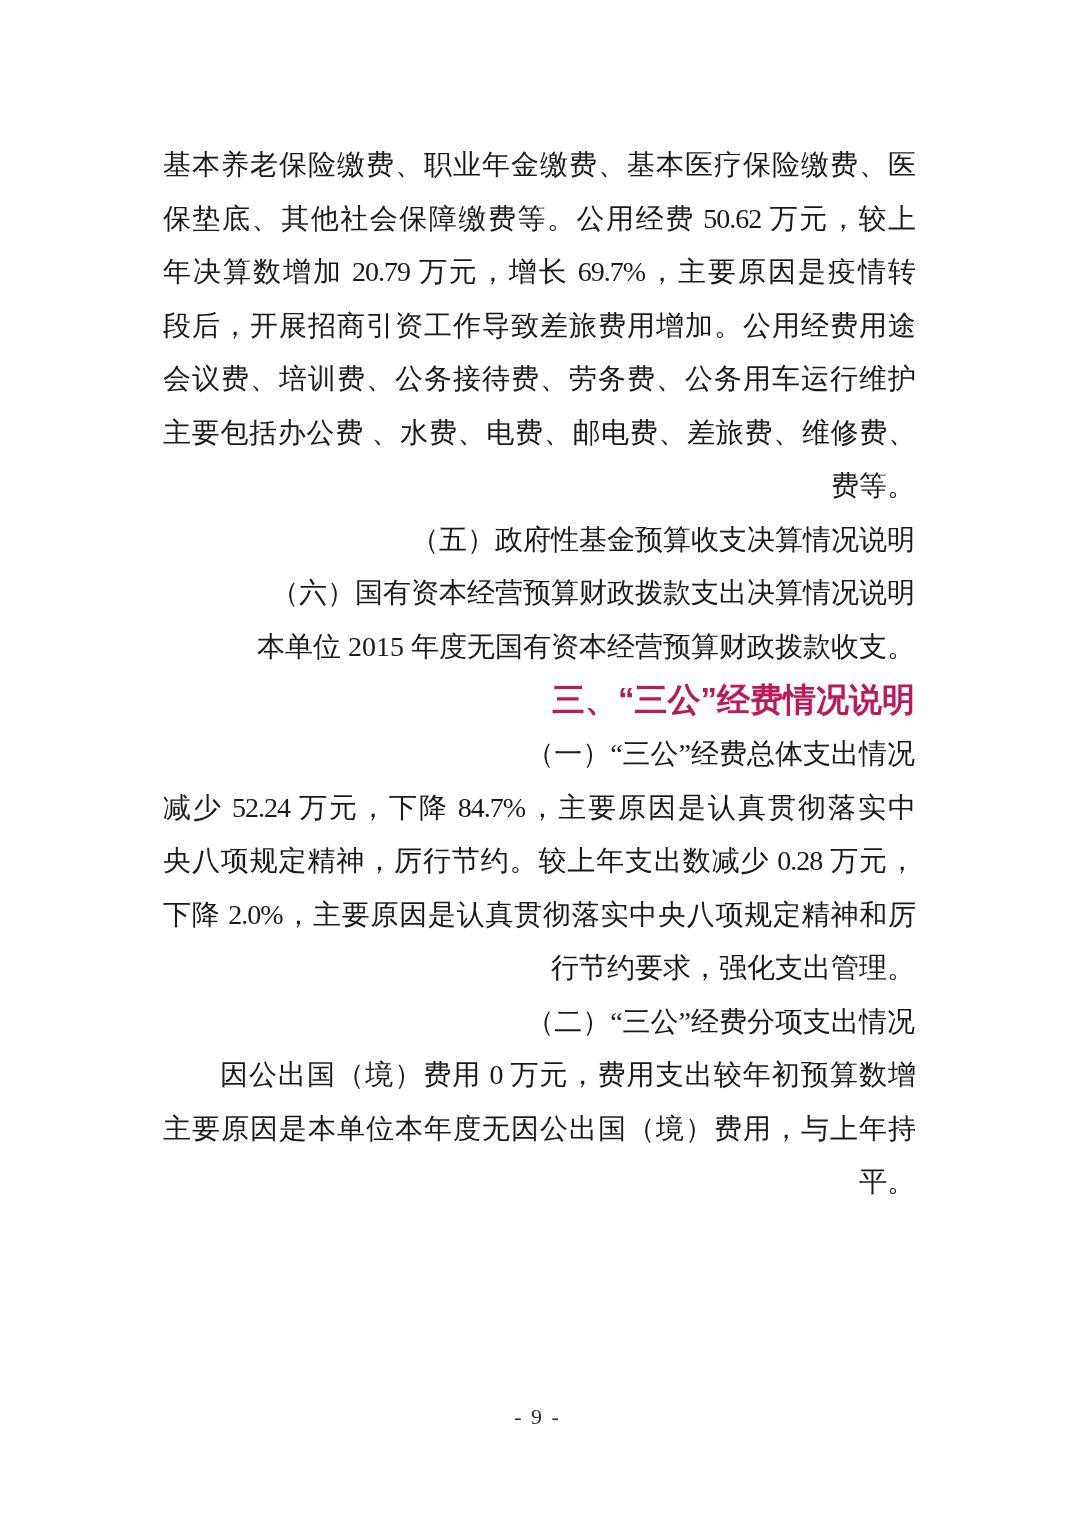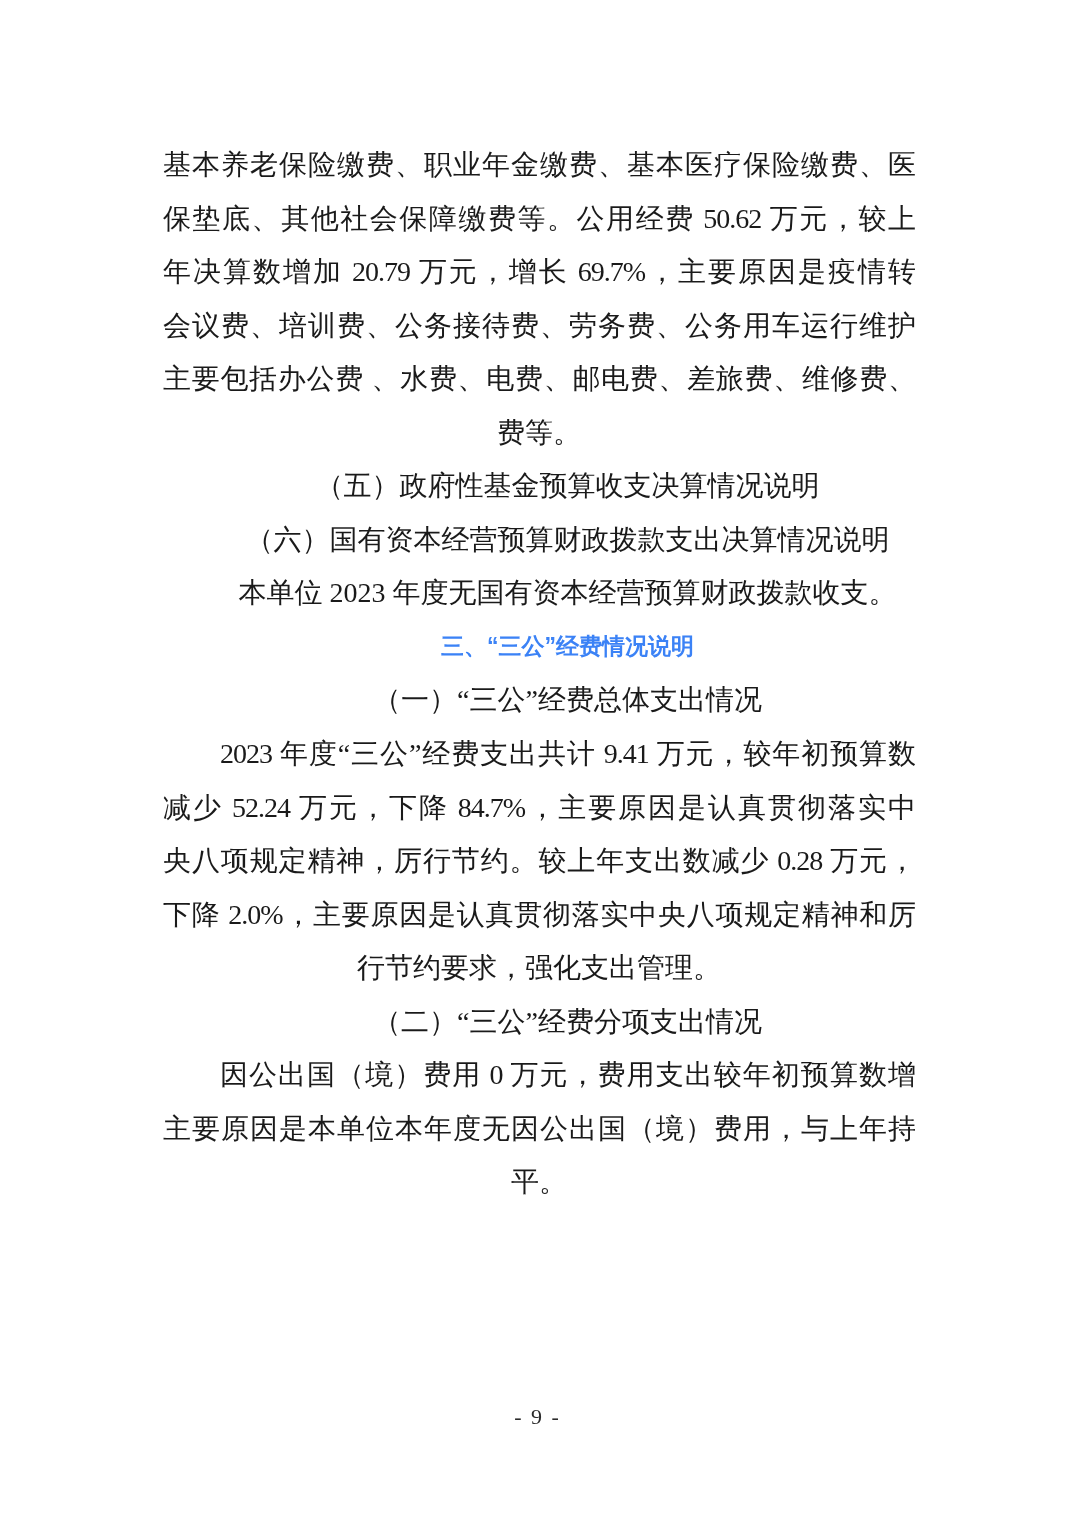--- a/index.html
+++ b/index.html
@@ -28,38 +28,38 @@
     left: 163px;
     top: 138px;
     width: 752px;
   }
   .line {
     height: 53.55px;
     line-height: 53.55px;
     font-size: 28px;
     white-space: normal;
     overflow: hidden;
-    text-align: center;
+    text-align: right;
   }
   .justify {
     text-align: justify;
     text-align-last: justify;
     letter-spacing: -1px;
   }
   .tight {
     letter-spacing: -2.5px;
   }
   .indent {
     text-indent: 57px;
   }
   .bold-heading {
     font-family: "Liberation Sans", "DejaVu Sans", sans-serif;
     font-weight: bold;
-    font-size: 23px;
-    color: #3b82f6;
+    font-size: 33px;
+    color: #be185d;
   }
   .page-footer {
     position: absolute;
     left: 0;
     top: 1401px;
     width: 1075px;
     height: 32px;
     line-height: 32px;
     text-align: center;
     font-size: 22px;
@@ -69,29 +69,29 @@
 </style>
 </head>
 <body>
 
 <div class="doc-page">
 
   <div class="doc-body">
     <div class="line justify">基本养老保险缴费、职业年金缴费、基本医疗保险缴费、医</div>
     <div class="line justify">保垫底、其他社会保障缴费等。公用经费 50.62 万元，较上</div>
     <div class="line justify">年决算数增加 20.79 万元，增长 69.7%，主要原因是疫情转</div>
+    <div class="line justify">段后，开展招商引资工作导致差旅费用增加。公用经费用途</div>
     <div class="line justify">会议费、培训费、公务接待费、劳务费、公务用车运行维护</div>
     <div class="line justify">主要包括办公费 、水费、电费、邮电费、差旅费、维修费、</div>
     <div class="line">费等。</div>
     <div class="line indent">（五）政府性基金预算收支决算情况说明</div>
     <div class="line indent">（六）国有资本经营预算财政拨款支出决算情况说明</div>
-    <div class="line indent">本单位 2023 年度无国有资本经营预算财政拨款收支。</div>
+    <div class="line indent">本单位 2015 年度无国有资本经营预算财政拨款收支。</div>
     <div class="line indent bold-heading">三、“三公”经费情况说明</div>
     <div class="line indent">（一）“三公”经费总体支出情况</div>
-    <div class="line indent justify">2023 年度“三公”经费支出共计 9.41 万元，较年初预算数</div>
     <div class="line justify">减少 52.24 万元，下降 84.7%，主要原因是认真贯彻落实中</div>
     <div class="line justify">央八项规定精神，厉行节约。较上年支出数减少 0.28 万元，</div>
     <div class="line justify">下降 2.0%，主要原因是认真贯彻落实中央八项规定精神和厉</div>
     <div class="line">行节约要求，强化支出管理。</div>
     <div class="line indent">（二）“三公”经费分项支出情况</div>
     <div class="line indent justify">因公出国（境）费用 0 万元，费用支出较年初预算数增</div>
     <div class="line justify">主要原因是本单位本年度无因公出国（境）费用，与上年持</div>
     <div class="line">平。</div>
   </div>
 

